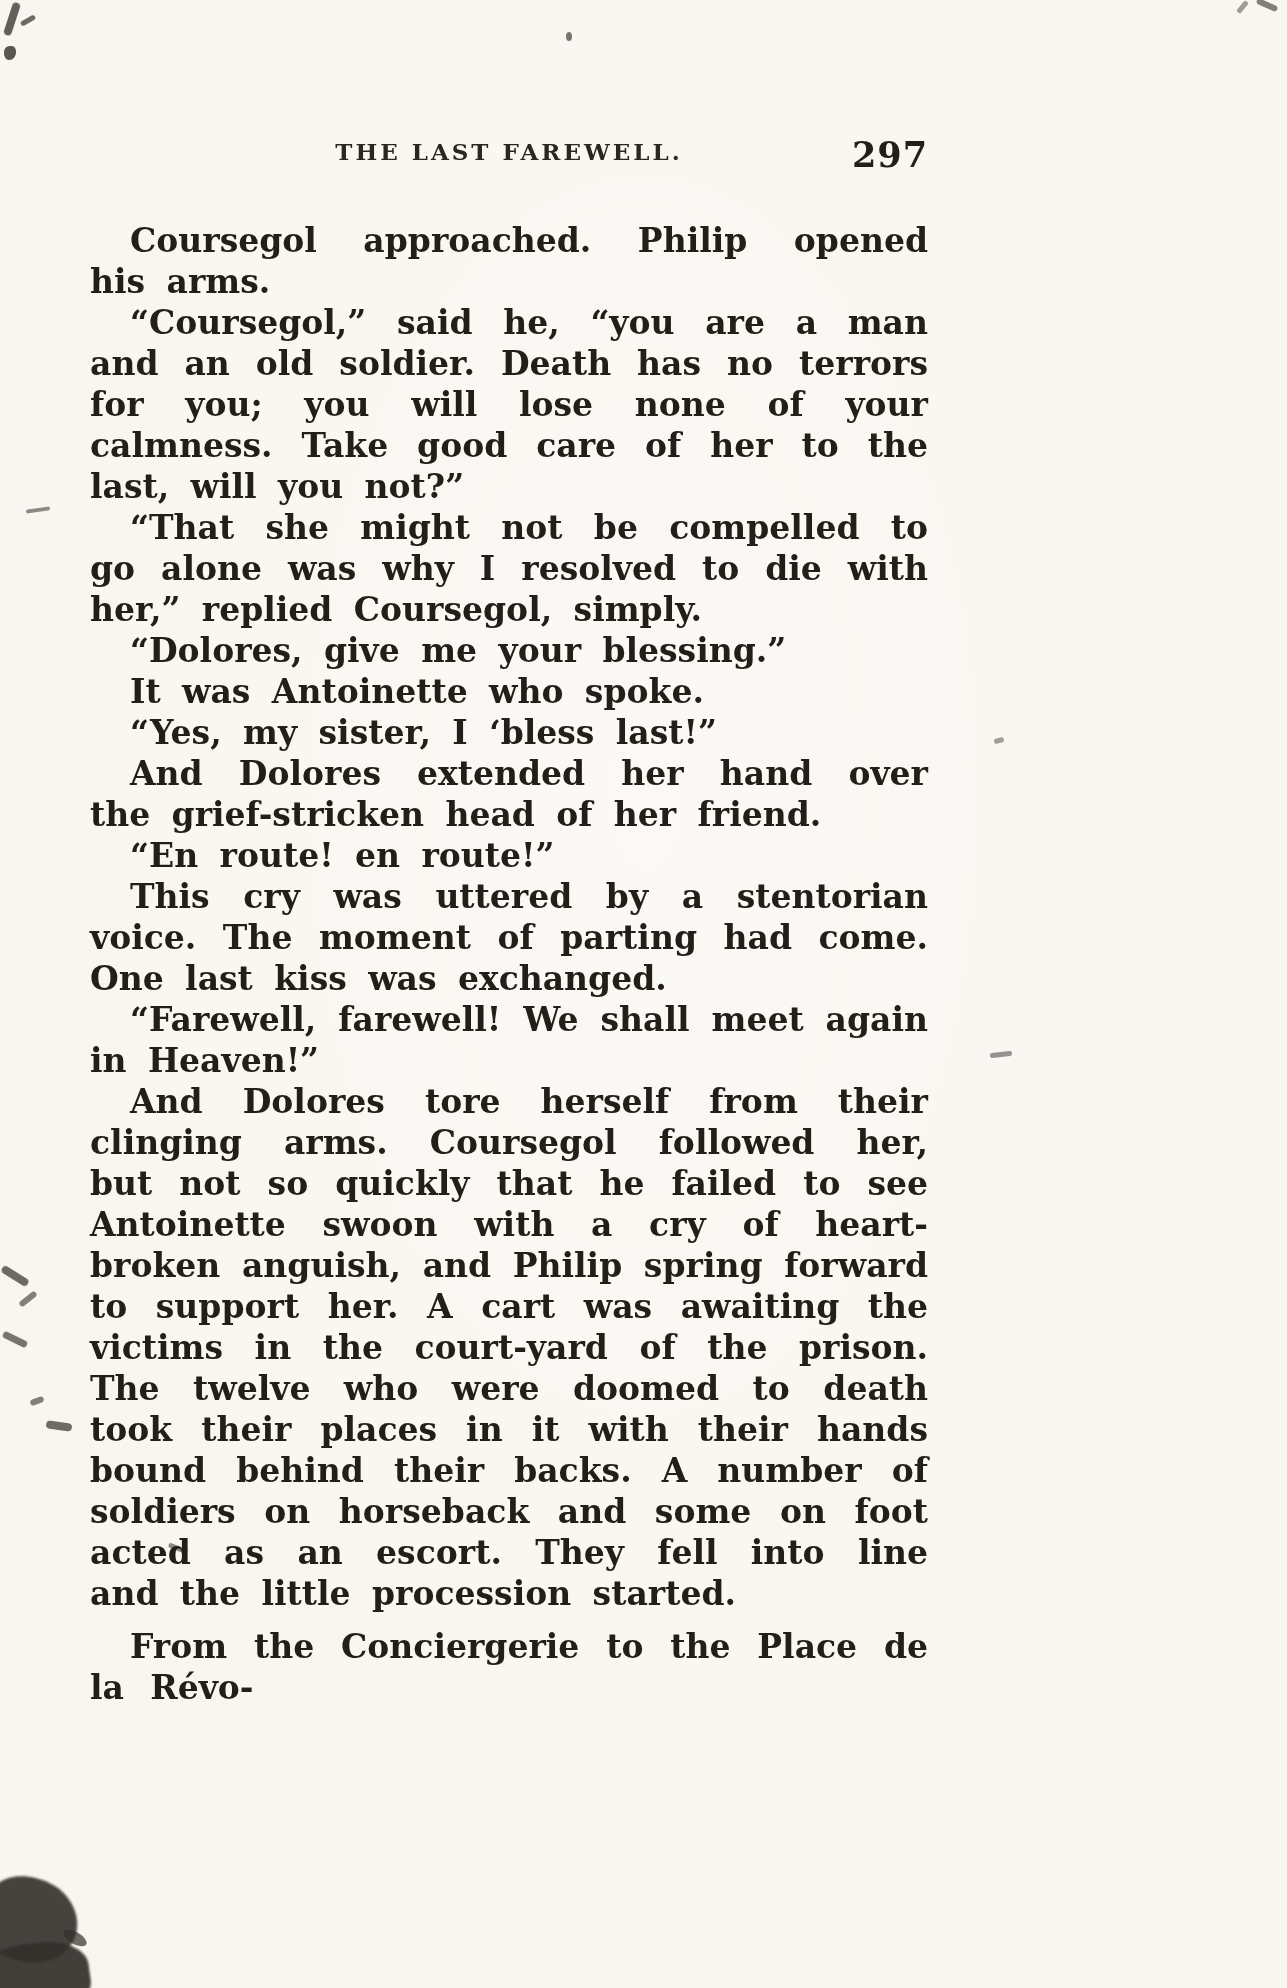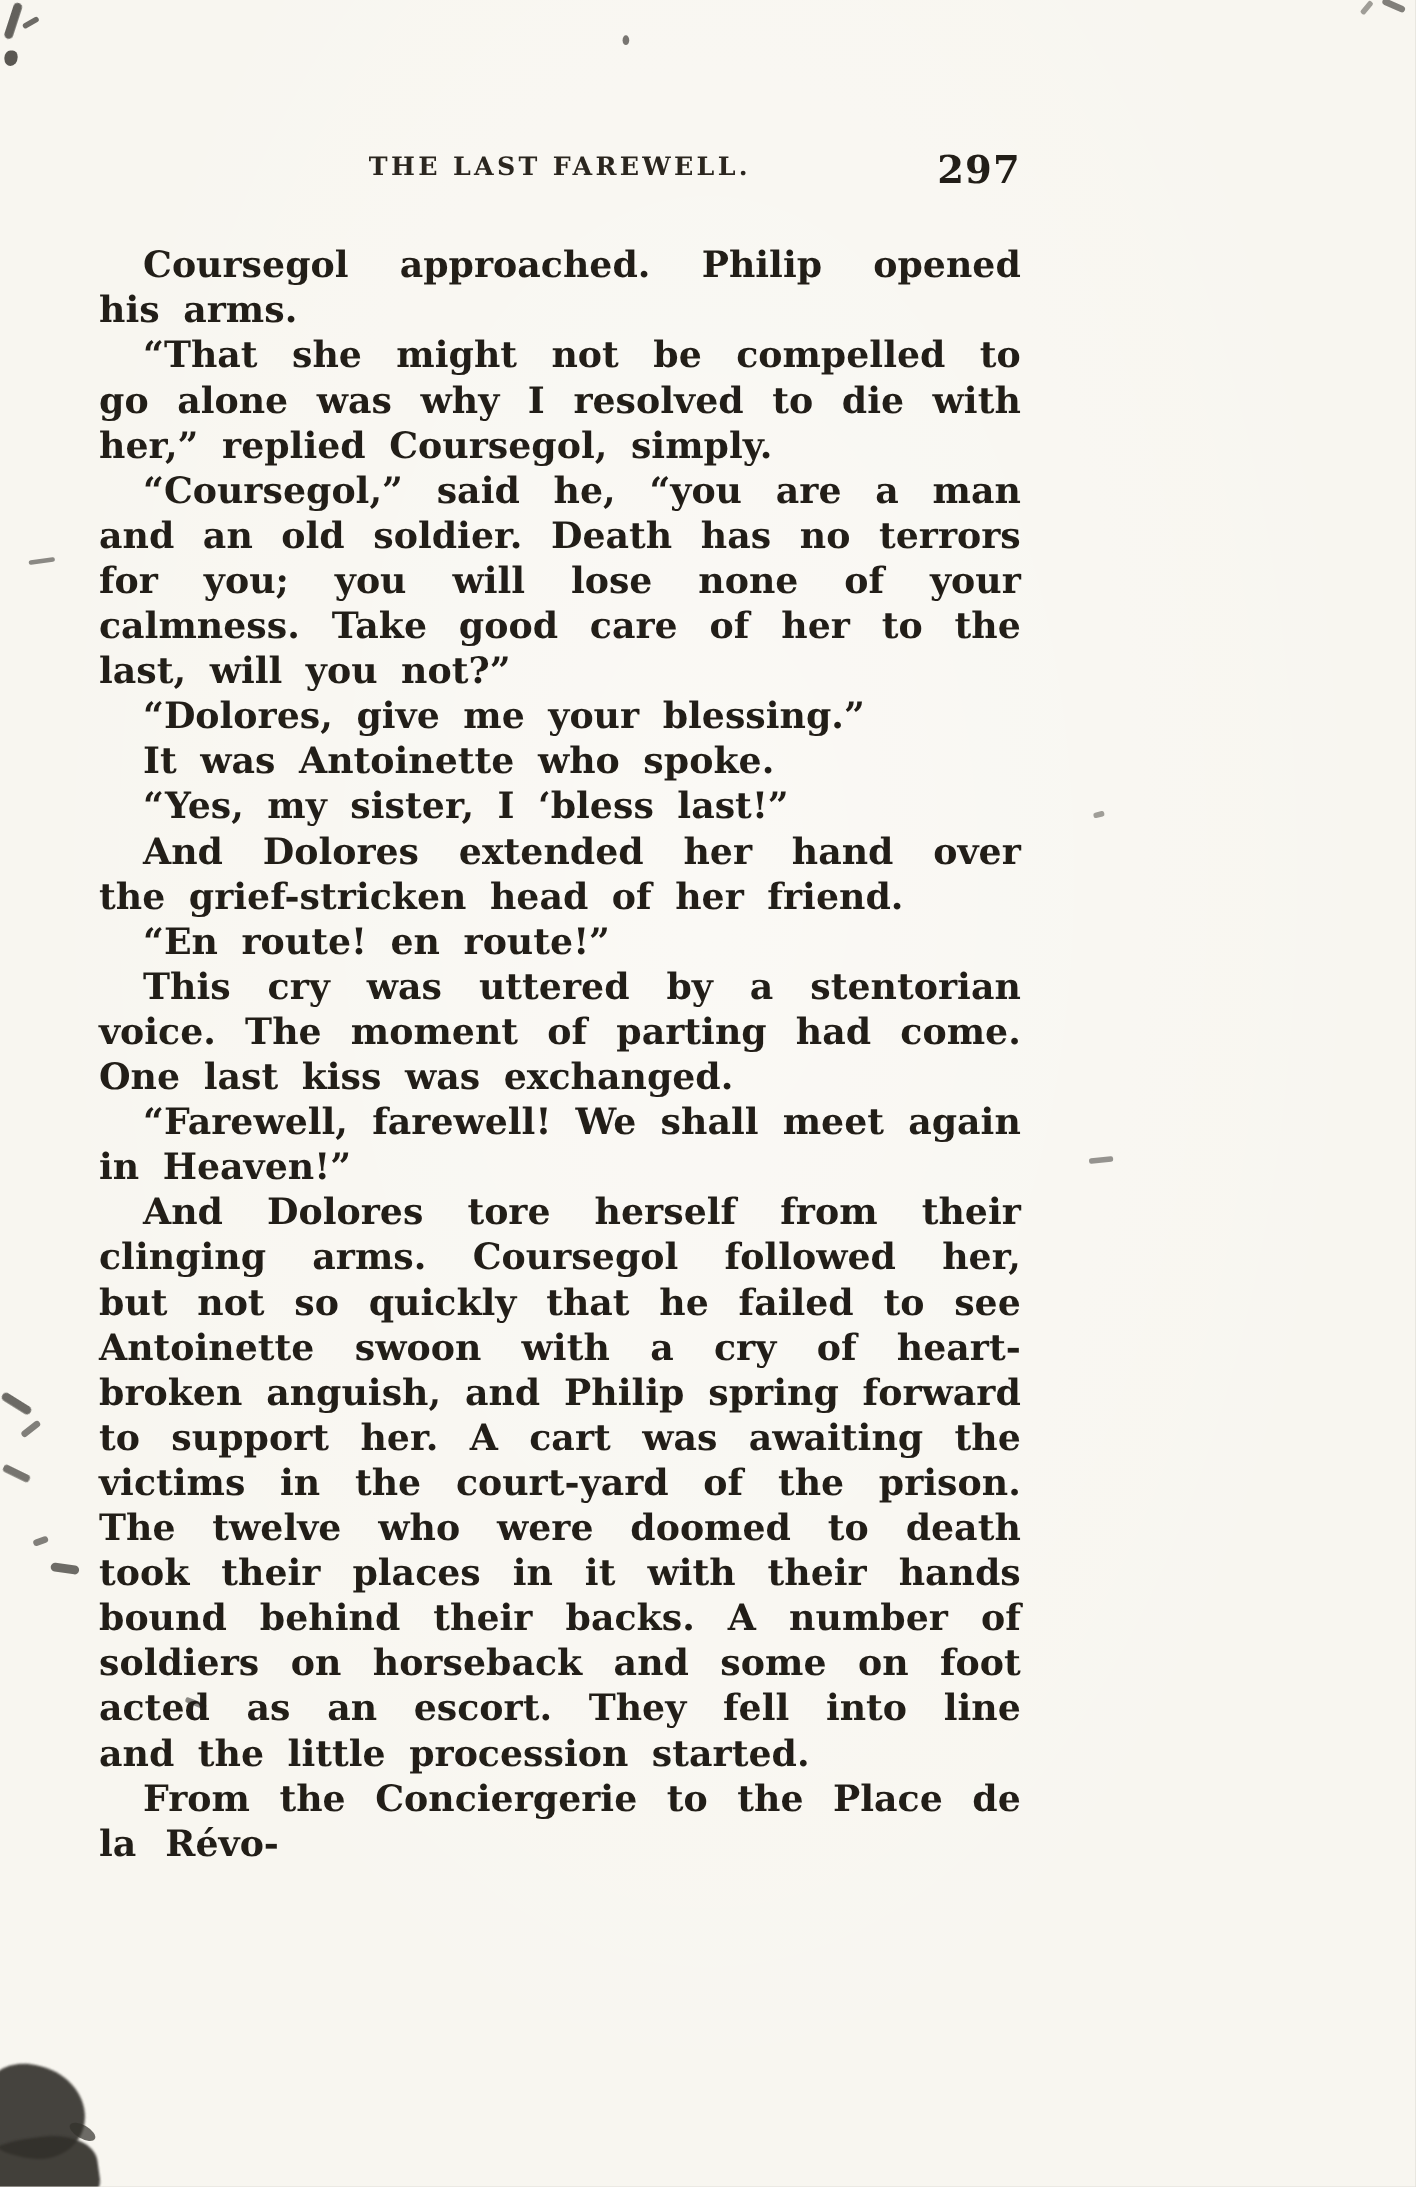--- a/index.html
+++ b/index.html
@@ -51,20 +51,21 @@
   }
   .body-text p {
     font-size: 33px;
     line-height: 41px;
     text-align: justify;
     text-indent: 40px;
     word-spacing: 0.30em;
     color: var(--ink);
   }
   .body-text p.last-para {
+    margin-top: 12px;
     word-spacing: 0.45em;
   }
   
   .artifact {
     position: absolute;
     background: #32302b;
     pointer-events: none;
   }
   .a-tl1 { left: 8px; top: 2px; width: 8px; height: 34px; transform: rotate(18deg); border-radius: 4px; opacity: .75; filter: blur(.5px); }
   .a-tl2 { left: 20px; top: 18px; width: 16px; height: 5px; transform: rotate(-30deg); border-radius: 3px; opacity: .7; }
@@ -111,22 +112,22 @@
 
   <div class="content">
 
     <div class="running-head">
       <div class="running-title">THE LAST FAREWELL.</div>
       <div class="page-number">297</div>
     </div>
 
     <div class="body-text">
       <p>Coursegol approached.  Philip opened his arms.</p>
+      <p>“Coursegol,” said he, “you are a man and an old soldier.  Death has no terrors for you; you will lose none of your calmness.  Take good care of her to the last, will you not?”</p>
       <p>“That she might not be compelled to go alone was why I resolved to die with her,” replied Coursegol, simply.</p>
-      <p>“Coursegol,” said he, “you are a man and an old soldier.  Death has no terrors for you; you will lose none of your calmness.  Take good care of her to the last, will you not?”</p>
       <p>“Dolores, give me your blessing.”</p>
       <p>It was Antoinette who spoke.</p>
       <p>“Yes, my sister, I ʻbless last!”</p>
       <p>And Dolores extended her hand over the grief-stricken head of her friend.</p>
       <p>“En route! en route!”</p>
       <p>This cry was uttered by a stentorian voice.  The moment of parting had come.  One last kiss was exchanged.</p>
       <p>“Farewell, farewell!  We shall meet again in Heaven!”</p>
       <p>And Dolores tore herself from their clinging arms. Coursegol followed her, but not so quickly that he failed to see Antoinette swoon with a cry of heart-broken anguish, and Philip spring forward to support her.  A cart was awaiting the victims in the court-yard of the prison.  The twelve who were doomed to death took their places in it with their hands bound behind their backs.  A number of soldiers on horseback and some on foot acted as an escort.  They fell into line and the little procession started.</p>
       <p class="last-para">From the Conciergerie to the Place de la Révo-</p>
     </div>

